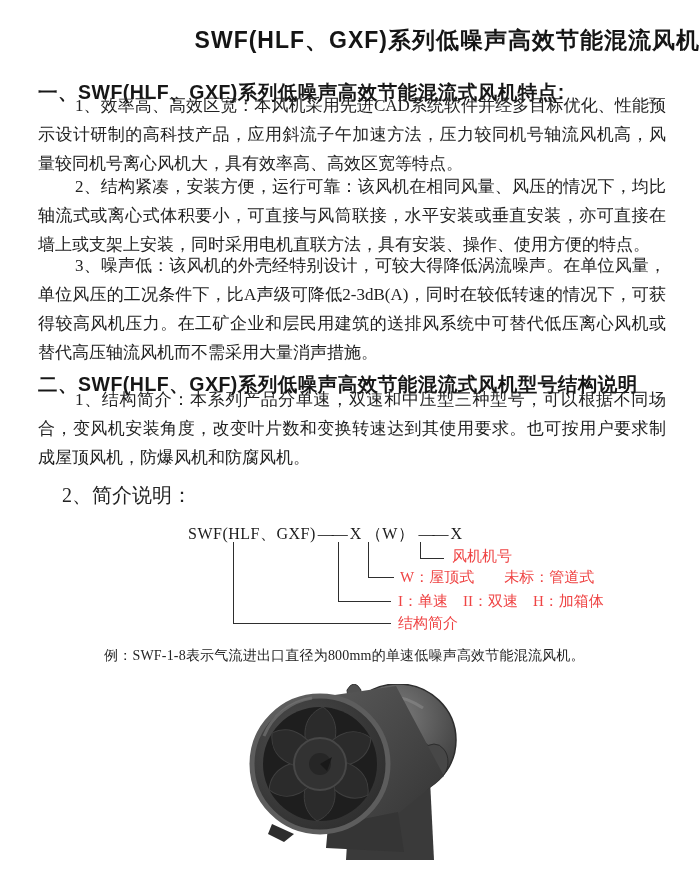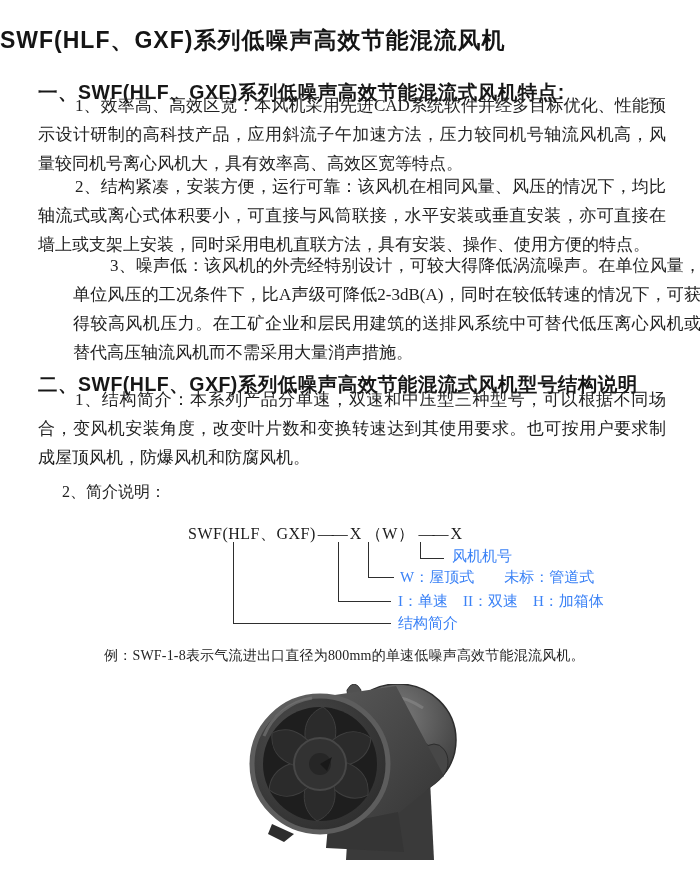--- a/index.html
+++ b/index.html
@@ -3,65 +3,65 @@
 <meta charset="utf-8">
 <style>
   html,body{margin:0;padding:0;}
   body{
     width:700px;height:871px;position:relative;background:#ffffff;
     font-family:"Liberation Serif","DejaVu Serif",serif;color:#1d1d1d;
     overflow:hidden;
   }
   .abs{position:absolute;}
   .doc-title{
-    top:10px;left:0;width:700px;text-align:left;
+    top:10px;left:0;width:700px;text-align:right;
     font-family:"Liberation Sans","DejaVu Sans",sans-serif;
     font-weight:bold;font-size:23px;letter-spacing:1px;color:#151515;
   }
   .sec-heading{
     left:38px;
     font-family:"Liberation Sans","DejaVu Sans",sans-serif;
     font-weight:bold;font-size:19.5px;letter-spacing:0.5px;color:#171717;
   }
   .body-para{
     left:38px;width:628px;
     font-size:17px;line-height:29px;text-align:justify;
     text-indent:37px;color:#222;margin:0;
   }
   .intro-label{
-    left:62px;font-size:16px;color:#222;margin:0;
+    left:62px;font-size:20px;color:#222;margin:0;
   }
   .diagram{left:0;top:508px;width:604px;height:148px;}
   .formula{
     left:188px;top:16px;font-size:16px;color:#1c1c1c;white-space:nowrap;
     letter-spacing:0.5px;
   }
   .formula .dash{letter-spacing:-2px;margin:0 2px;}
   .formula .fx{margin:0 2px;}
   .elbow{
     position:absolute;
     border-left:1.5px solid #2e2e2e;border-bottom:1.5px solid #2e2e2e;
   }
   .dlabel{
-    position:absolute;font-size:15px;color:#3b82f6;white-space:nowrap;
+    position:absolute;font-size:15px;color:#ef4444;white-space:nowrap;
   }
   .example{
     left:104px;top:647px;font-size:14px;color:#242424;margin:0;letter-spacing:0.2px;
   }
   .fan-wrap{left:228px;top:684px;width:290px;height:182px;}
 </style>
 </head>
 <body>
 
 <h1 class="abs doc-title">SWF(HLF、GXF)系列低噪声高效节能混流风机</h1>
 
 <h2 class="abs sec-heading" style="top:63px;">一、SWF(HLF、GXF)系列低噪声高效节能混流式风机特点:</h2>
 <p class="abs body-para" style="top:91px;">1、效率高、高效区宽：本风机采用先进CAD系统软件并经多目标优化、性能预示设计研制的高科技产品，应用斜流子午加速方法，压力较同机号轴流风机高，风量较同机号离心风机大，具有效率高、高效区宽等特点。</p>
 <p class="abs body-para" style="top:172px;">2、结构紧凑，安装方便，运行可靠：该风机在相同风量、风压的情况下，均比轴流式或离心式体积要小，可直接与风筒联接，水平安装或垂直安装，亦可直接在墙上或支架上安装，同时采用电机直联方法，具有安装、操作、使用方便的特点。</p>
-<p class="abs body-para" style="top:251px;margin-left:35px;">3、噪声低：该风机的外壳经特别设计，可较大得降低涡流噪声。在单位风量，单位风压的工况条件下，比A声级可降低2-3dB(A)，同时在较低转速的情况下，可获得较高风机压力。在工矿企业和层民用建筑的送排风系统中可替代低压离心风机或替代高压轴流风机而不需采用大量消声措施。</p>
+<p class="abs body-para" style="top:251px;">3、噪声低：该风机的外壳经特别设计，可较大得降低涡流噪声。在单位风量，单位风压的工况条件下，比A声级可降低2-3dB(A)，同时在较低转速的情况下，可获得较高风机压力。在工矿企业和层民用建筑的送排风系统中可替代低压离心风机或替代高压轴流风机而不需采用大量消声措施。</p>
 
 <h2 class="abs sec-heading" style="top:355px;">二、SWF(HLF、GXF)系列低噪声高效节能混流式风机型号结构说明</h2>
 <p class="abs body-para" style="top:385px;font-family:Liberation Serif, serif;">1、结构简介：本系列产品分单速，双速和中压型三种型号，可以根据不同场合，变风机安装角度，改变叶片数和变换转速达到其使用要求。也可按用户要求制成屋顶风机，防爆风机和防腐风机。</p>
 <p class="abs intro-label" style="top:482px;">2、简介说明：</p>
 
 <div class="abs diagram">
   <div class="abs formula">
     <span>SWF(HLF、GXF)</span><span class="dash">——</span><span class="fx">X</span><span class="fx">（W）</span><span class="dash">——</span><span class="fx">X</span>
   </div>
 

